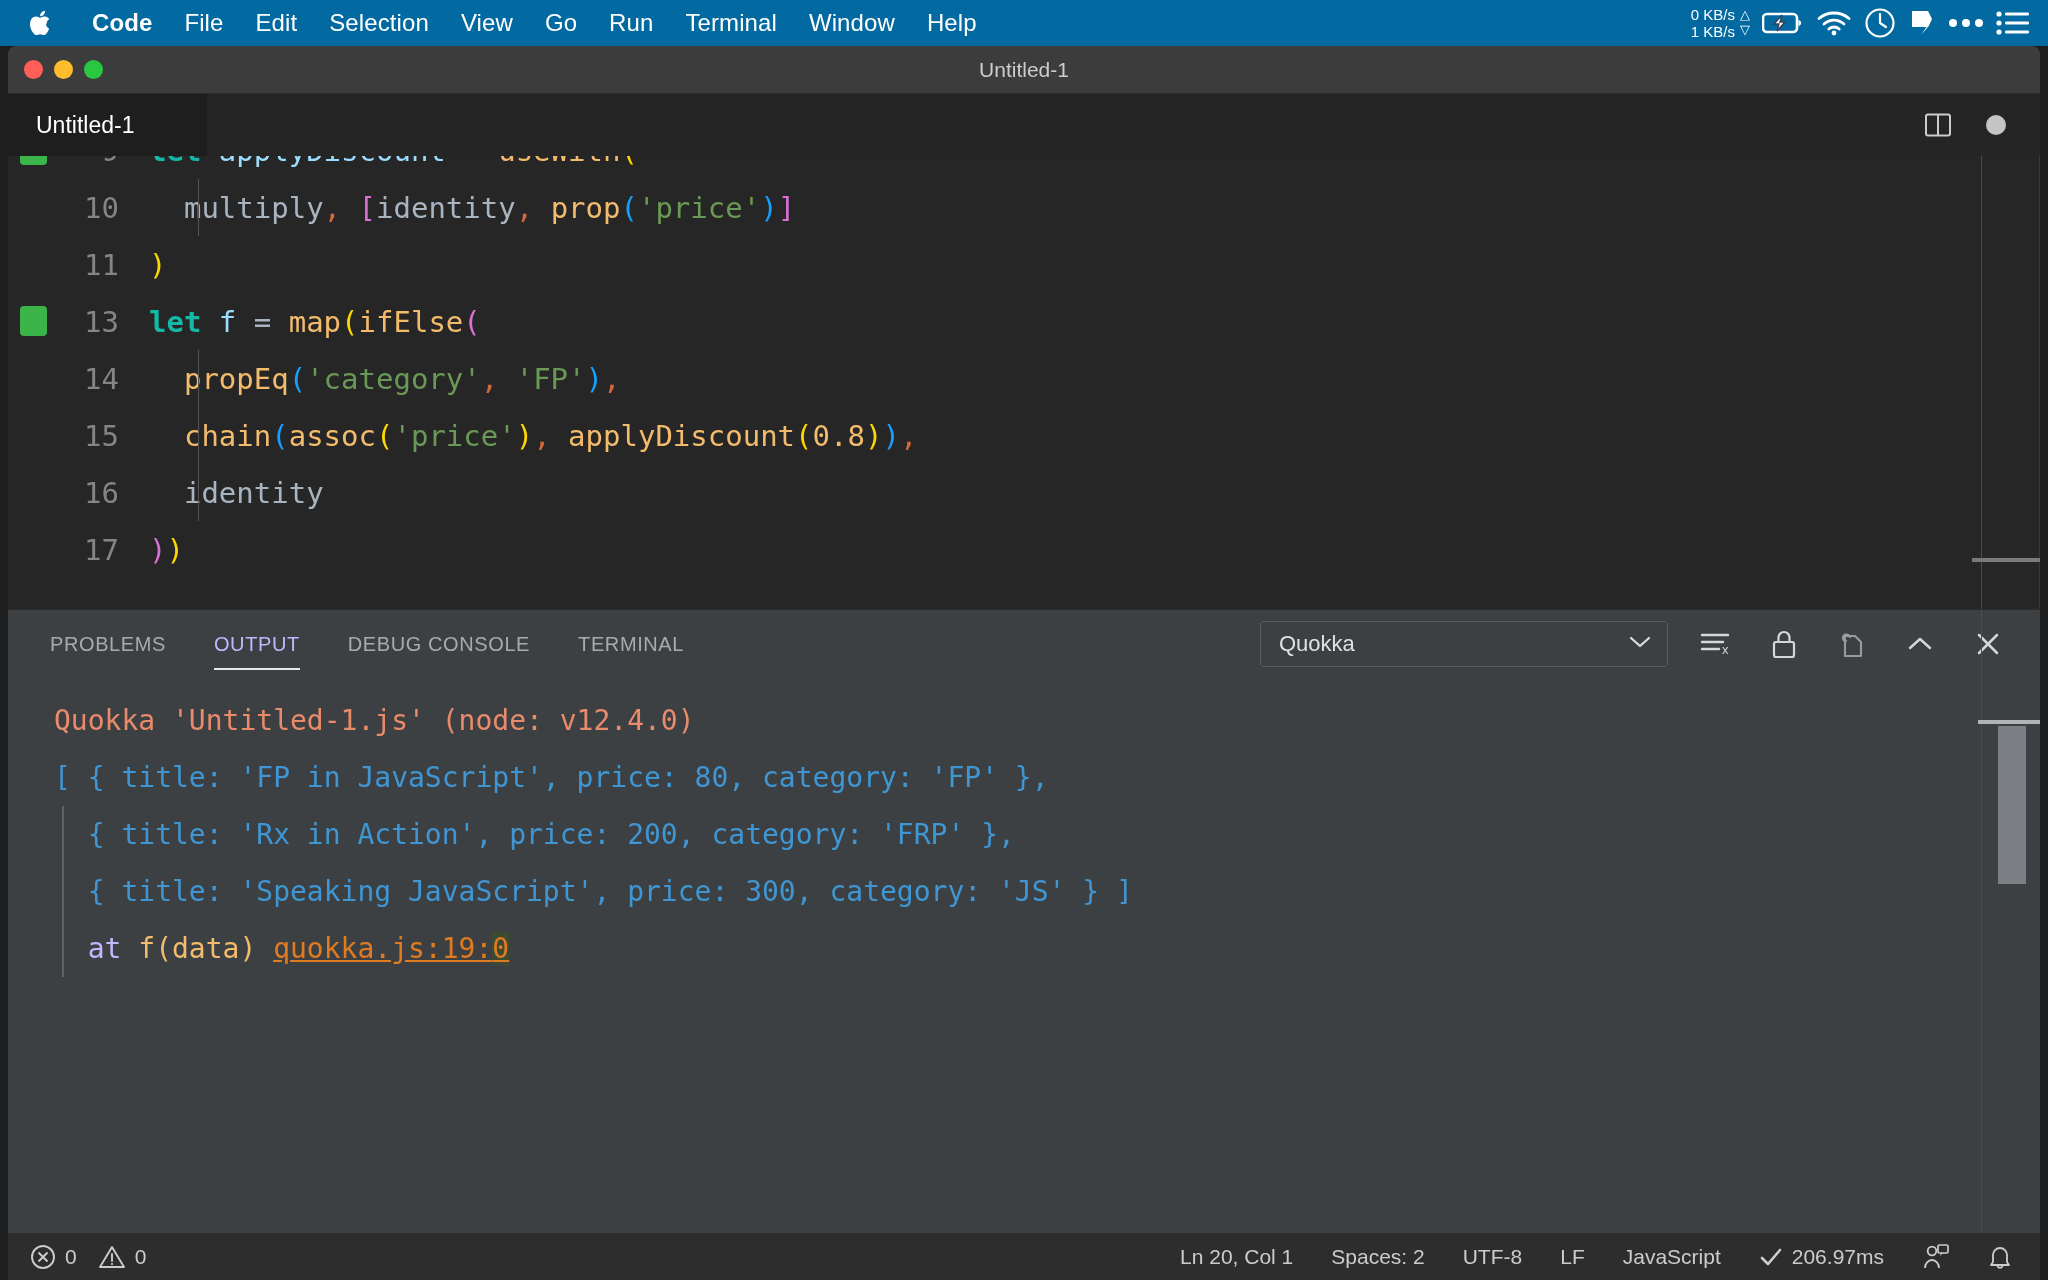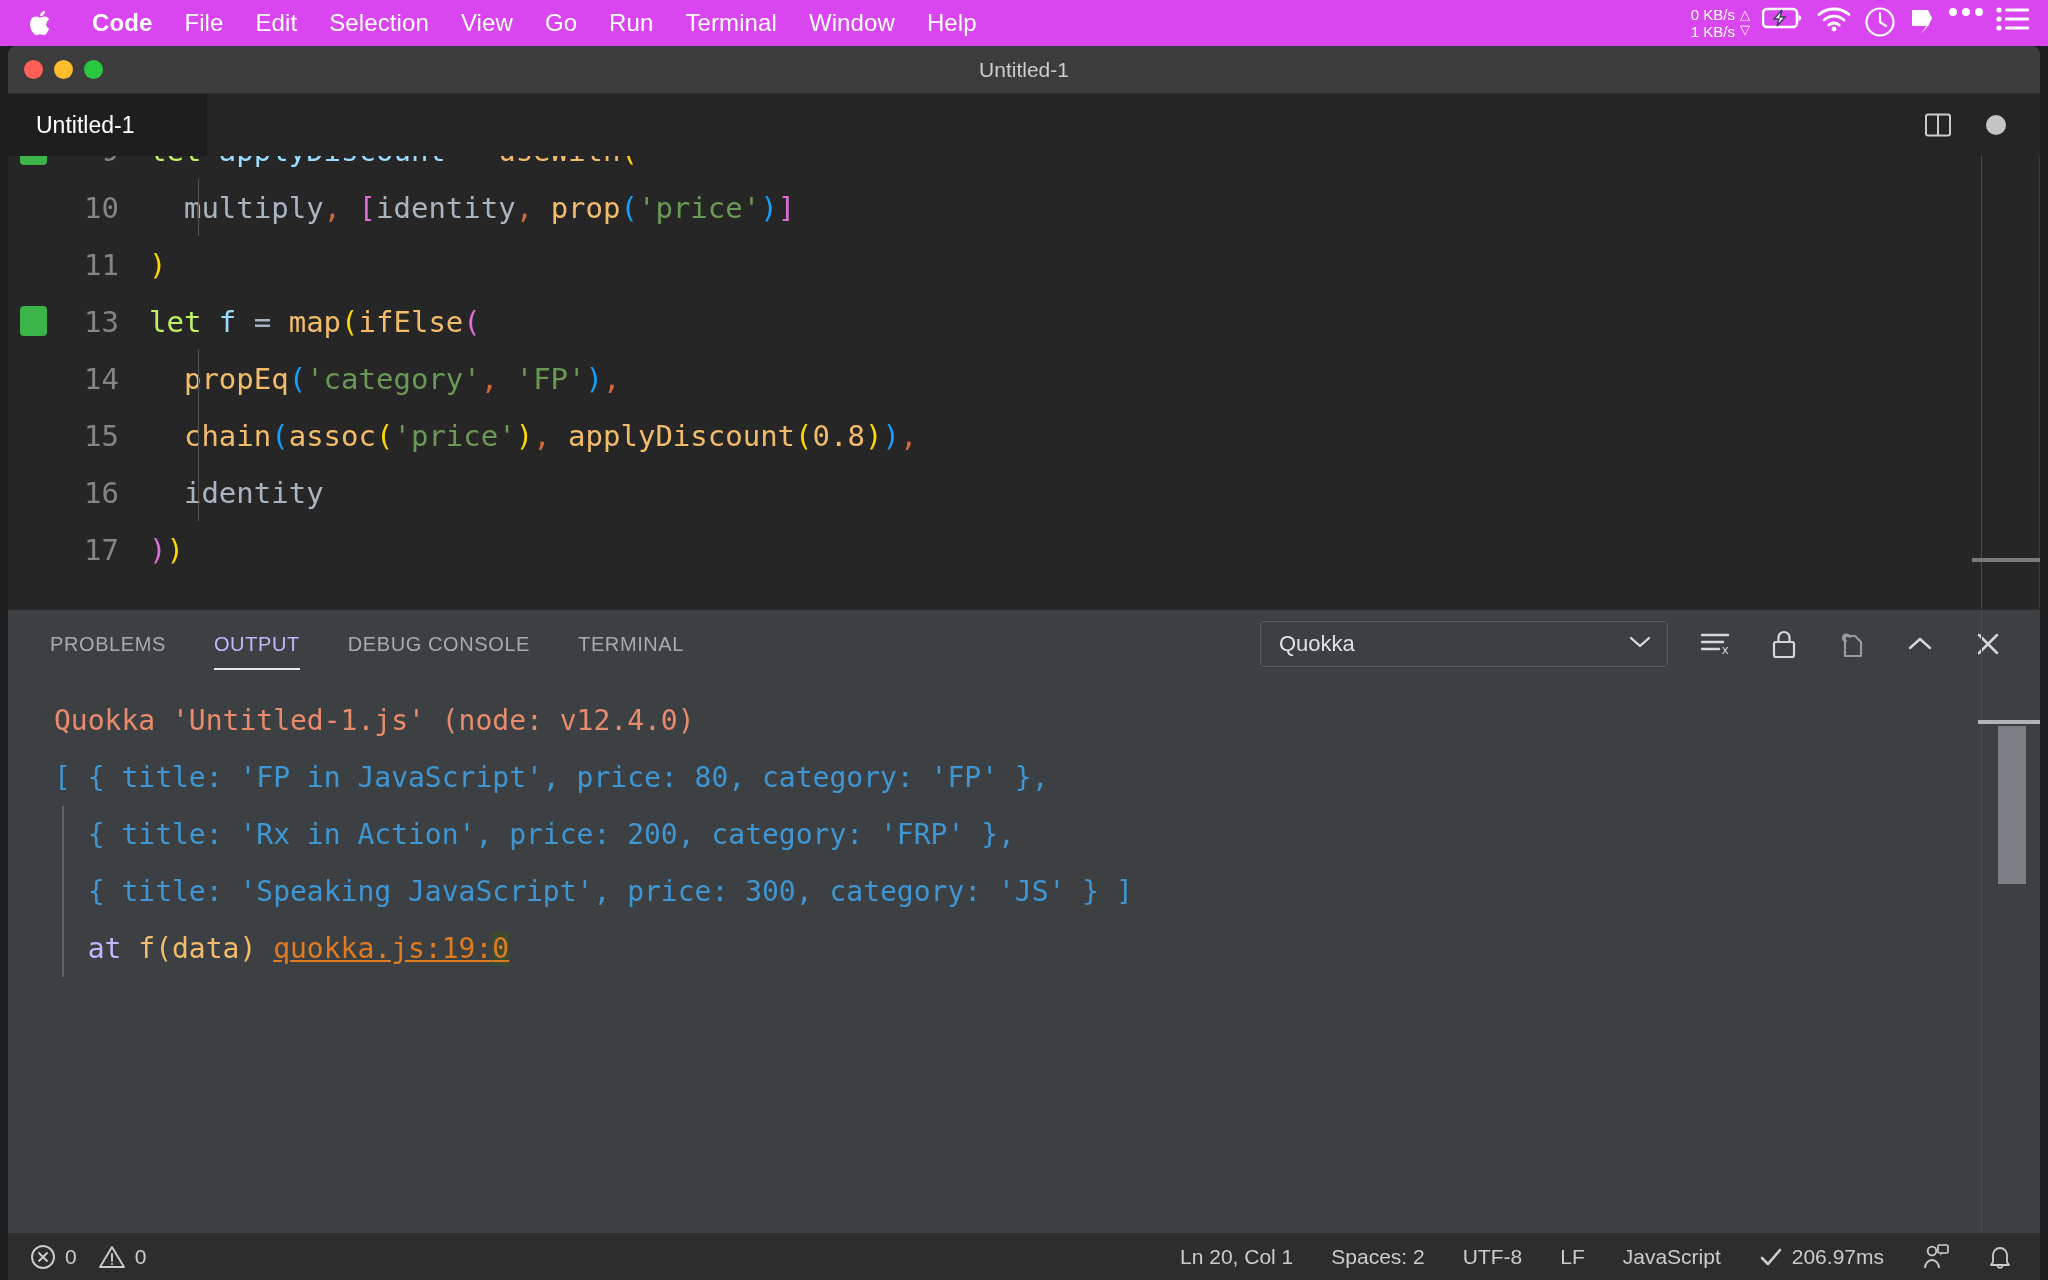--- a/index.html
+++ b/index.html
@@ -8,21 +8,21 @@
     width: 2048px; height: 1280px;
     overflow: hidden;
     background: #1e1e1e;
     font-family: "Liberation Sans", sans-serif;
   }
 
   
   .macbar {
     position: absolute; top: 0; left: 0;
     width: 2048px; height: 46px;
-    background: #d946ef;
+    background: #0369a1;
     display: flex; align-items: center;
     color: #ffffff;
     z-index: 40;
   }
   .macbar-left { display: flex; align-items: center; height: 100%; }
   .apple-logo {
     width: 34px; height: 40px;
     margin: 0 18px 0 24px;
     display: flex; align-items: center; justify-content: center;
   }
@@ -30,21 +30,21 @@
   .menu-item {
     font-size: 24px;
     padding: 0 16px;
     line-height: 46px;
     white-space: nowrap;
     letter-spacing: 0.1px;
   }
   .menu-item.bold { font-weight: bold; }
   .macbar-right {
     margin-left: auto;
-    display: flex; align-items: flex-start;
+    display: flex; align-items: center;
     padding-right: 18px;
     gap: 12px;
   }
   .net-speed {
     display: flex; align-items: center; gap: 5px;
     font-size: 15px; line-height: 1.15;
     font-family: "Liberation Sans", sans-serif;
   }
   .net-speed .nums { text-align: right; }
   .net-speed .arrows { display: flex; flex-direction: column; font-size: 13px; line-height: 1.15; }
@@ -137,21 +137,21 @@
     flex: none;
   }
   .indent-guide {
     position: absolute;
     left: 190px; top: 0; bottom: 0;
     width: 1px; background: #555;
   }
   .ctext { padding-left: 8px; }
 
   
-  .t-kw      { color: #bef264; }
+  .t-kw      { color: #14b8a6; font-weight: bold; }
   .t-var     { color: #9cdcfe; }
   .t-plain   { color: #a8b5c0; }
   .t-fn      { color: #f3bb6c; }
   .t-str     { color: #6a9955; }
   .t-num     { color: #f3bb6c; }
   .t-p1      { color: #ffd700; }
   .t-p2      { color: #da70d6; }
   .t-p3      { color: #179fff; }
   .t-comma   { color: #d2683b; }
 

